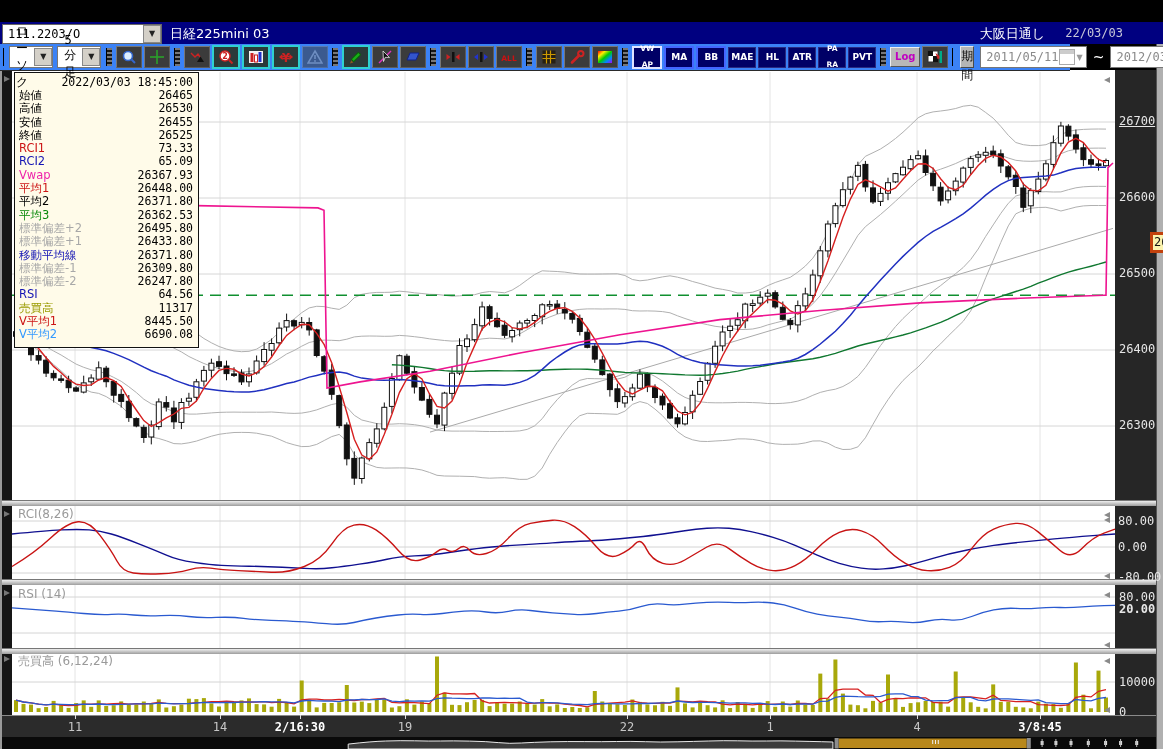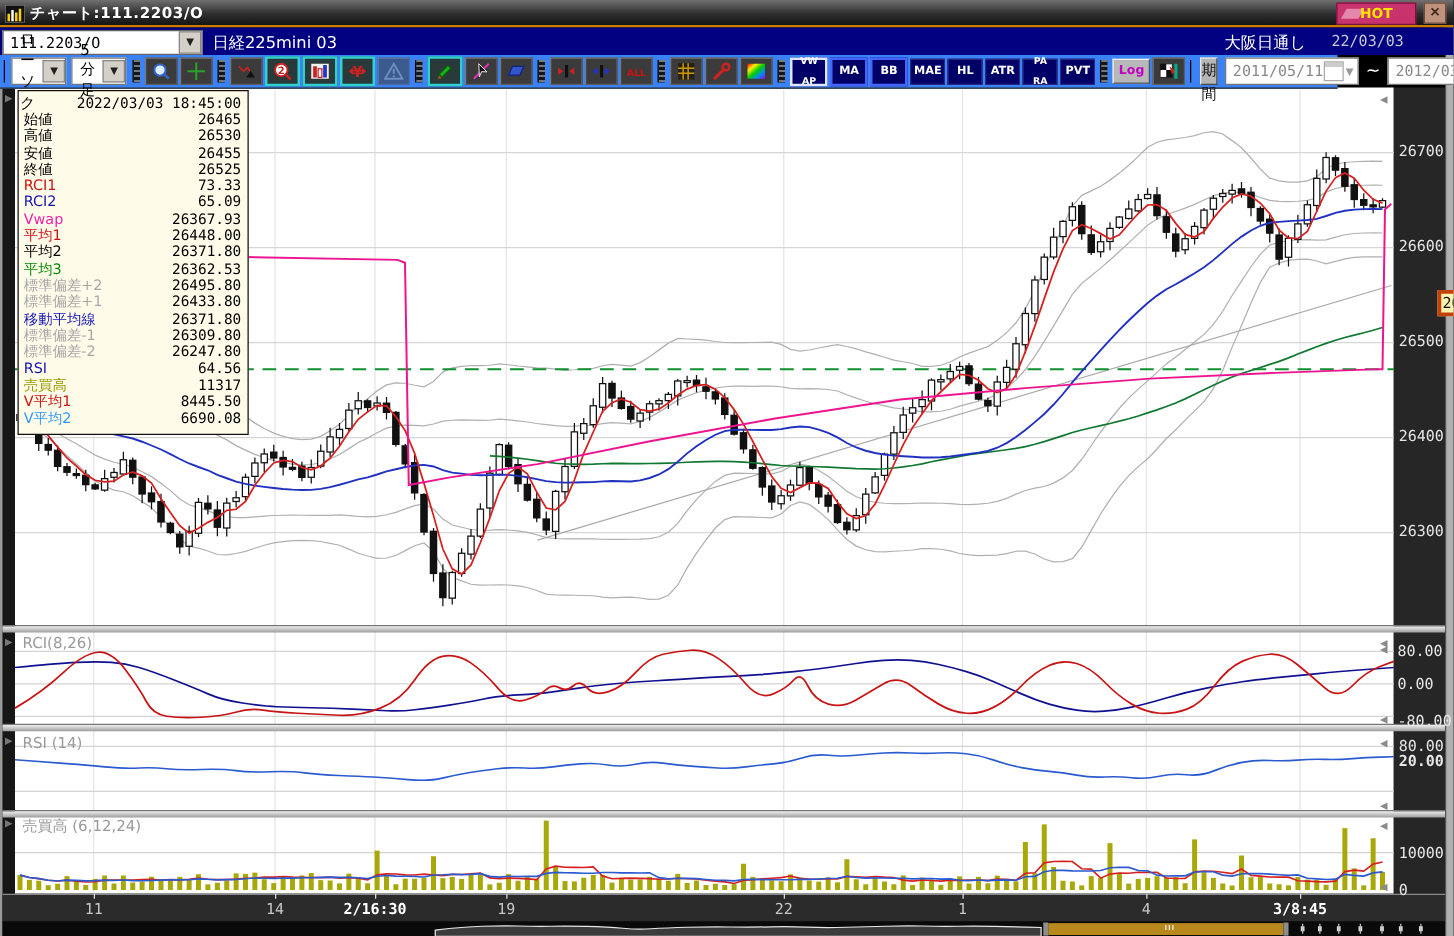--- a/index.html
+++ b/index.html
@@ -89,34 +89,20 @@
   .ip-head{text-align:right;padding:2px 5px 0 0;color:#000;
     font-family:"DejaVu Sans Mono",monospace;font-size:11.5px;}
   .ip-row{display:flex;justify-content:space-between;padding:0 5px 0 4px;height:13.3px;line-height:13.3px;}
   .ip-row .v{color:#000;font-family:"DejaVu Sans Mono",monospace;}
 </style>
 </head>
 <body>
 
 <div id="app">
 
-  <div class="titlebar">
-    <span class="app-icon">
-      <svg width="16" height="14">
-          <rect x="0" y="0" width="16" height="14" fill="#111" stroke="#888"></rect>
-      <rect x="2" y="7" width="2" height="6" fill="#ffd000"></rect>
-          <rect x="5" y="4" width="2" height="9" fill="#fff"></rect>
-      <rect x="8" y="6" width="2" height="7" fill="#ffd000"></rect>
-          <rect x="11" y="3" width="2" height="10" fill="#ffd000"></rect>
-        </svg>
-    </span>
-    <span class="title-text">チャート:111.2203/O</span>
-    <span class="hot-btn"><i></i><span class="hot-label">HOT</span></span>
-    <span class="close-btn">×</span>
-  </div>
 
   <div class="instbar">
     <div class="sym-combo">
       <span class="val">111.2203/O</span>
       <span class="combo-arrow">▼</span>
     </div>
     <span class="inst-name">日経225mini 03</span>
     <span class="session-label">大阪日通し</span>
     <span class="inst-date">22/03/03</span>
   </div>
@@ -889,21 +875,21 @@
             <span class="v">6690.08</span>
           </div>
         </div>
     </div>
   <div class="sep" style="top: 430px;"></div>
       <div class="sep" style="top: 509px;"></div>
       <div class="sep" style="top: 578px;"></div>
       <div class="pane-title" style="left: 18px; top: 437px;">RCI(8,26)</div>
       <div class="pane-title" style="left: 18px; top: 517px;">RSI (14)</div>
       <div class="pane-title" style="left: 18px; top: 583px;">売買高 (6,12,24)</div>
-      <div class="ax-label" style="left: 1119px; top: 44px;">26700</div>
+      <div class="ax-label" style="left: 1119px; top: 44px; text-decoration: underline;">26700</div>
       <div class="ax-label" style="left: 1119px; top: 120px;">26600</div>
       <div class="ax-label" style="left: 1119px; top: 196px;">26500</div>
       <div class="ax-label" style="left: 1119px; top: 272px;">26400</div>
       <div class="ax-label" style="left: 1119px; top: 348px;">26300</div>
       <div class="price-marker" style="top: 162.3px;">26545</div>
       <div class="ax-label" style="left: 1118px; top: 444px;">80.00</div>
       <div class="ax-label" style="left: 1118px; top: 470px;">0.00</div>
       <div class="ax-label" style="left: 1118px; top: 500px;">-80.00</div>
       <div class="ax-label" style="left: 1119px; top: 520px;">80.00</div>
       <div class="ax-label" style="left: 1119px; top: 532px; font-weight: bold;">20.00</div>

